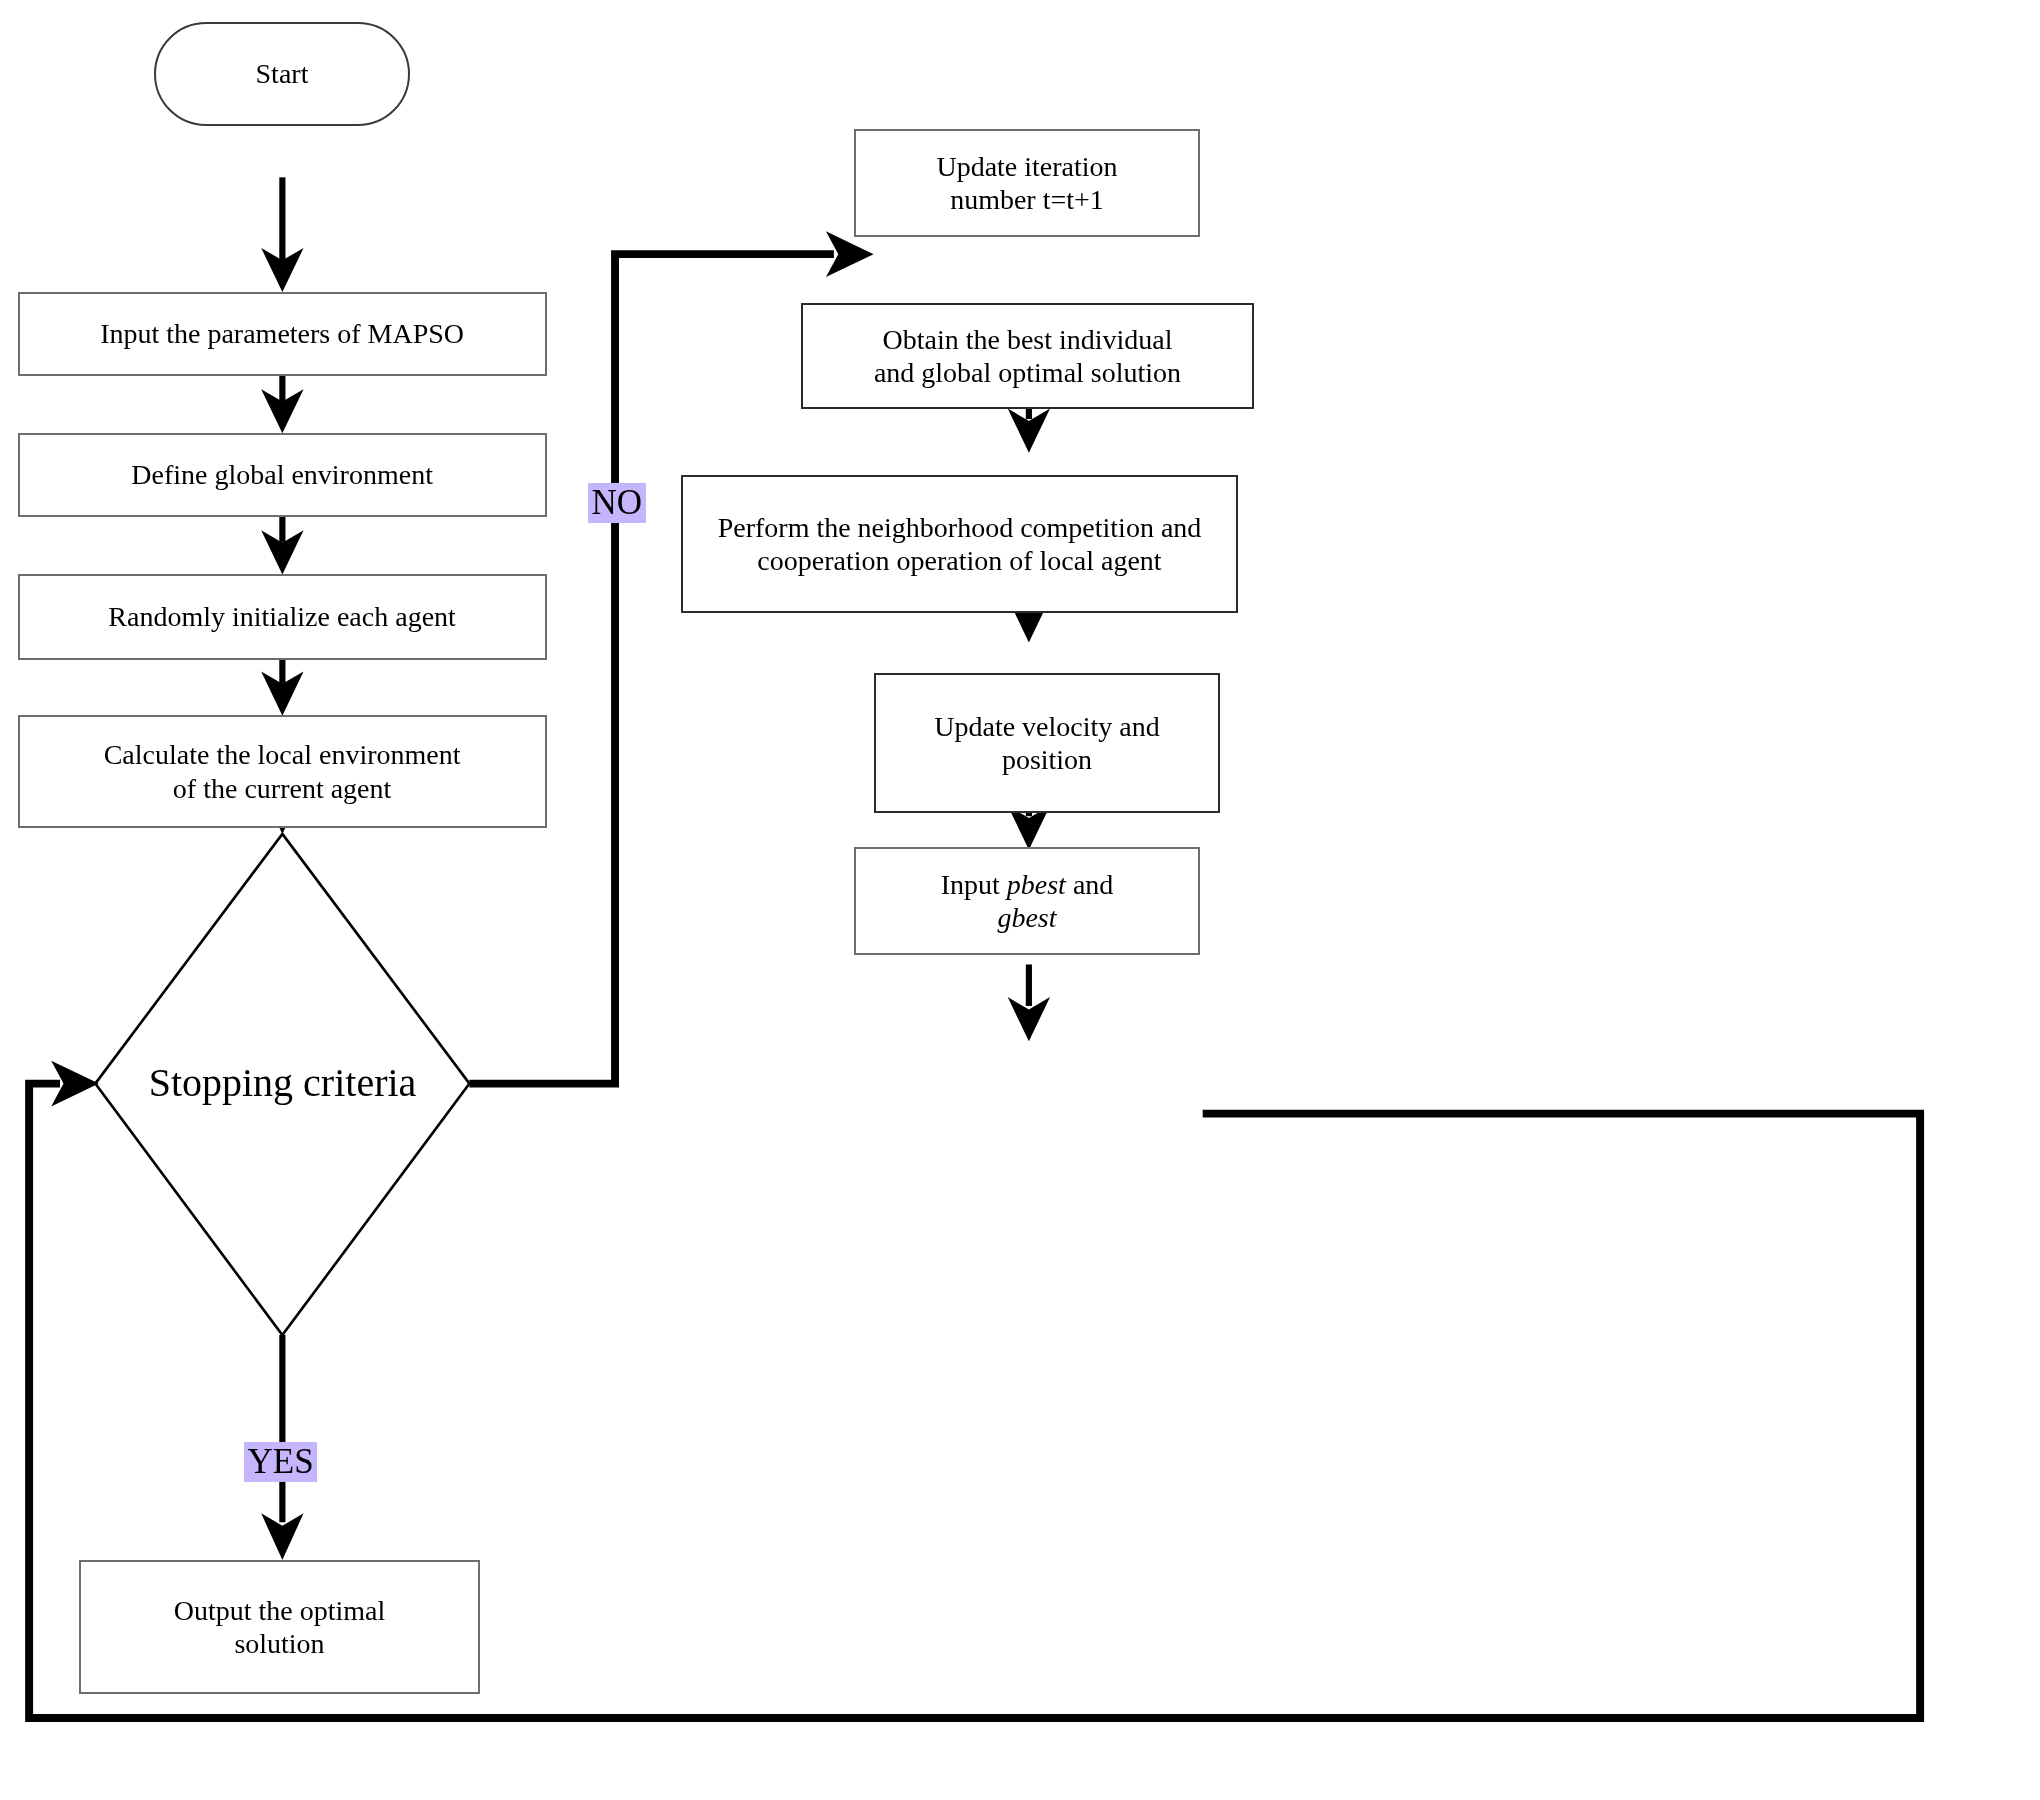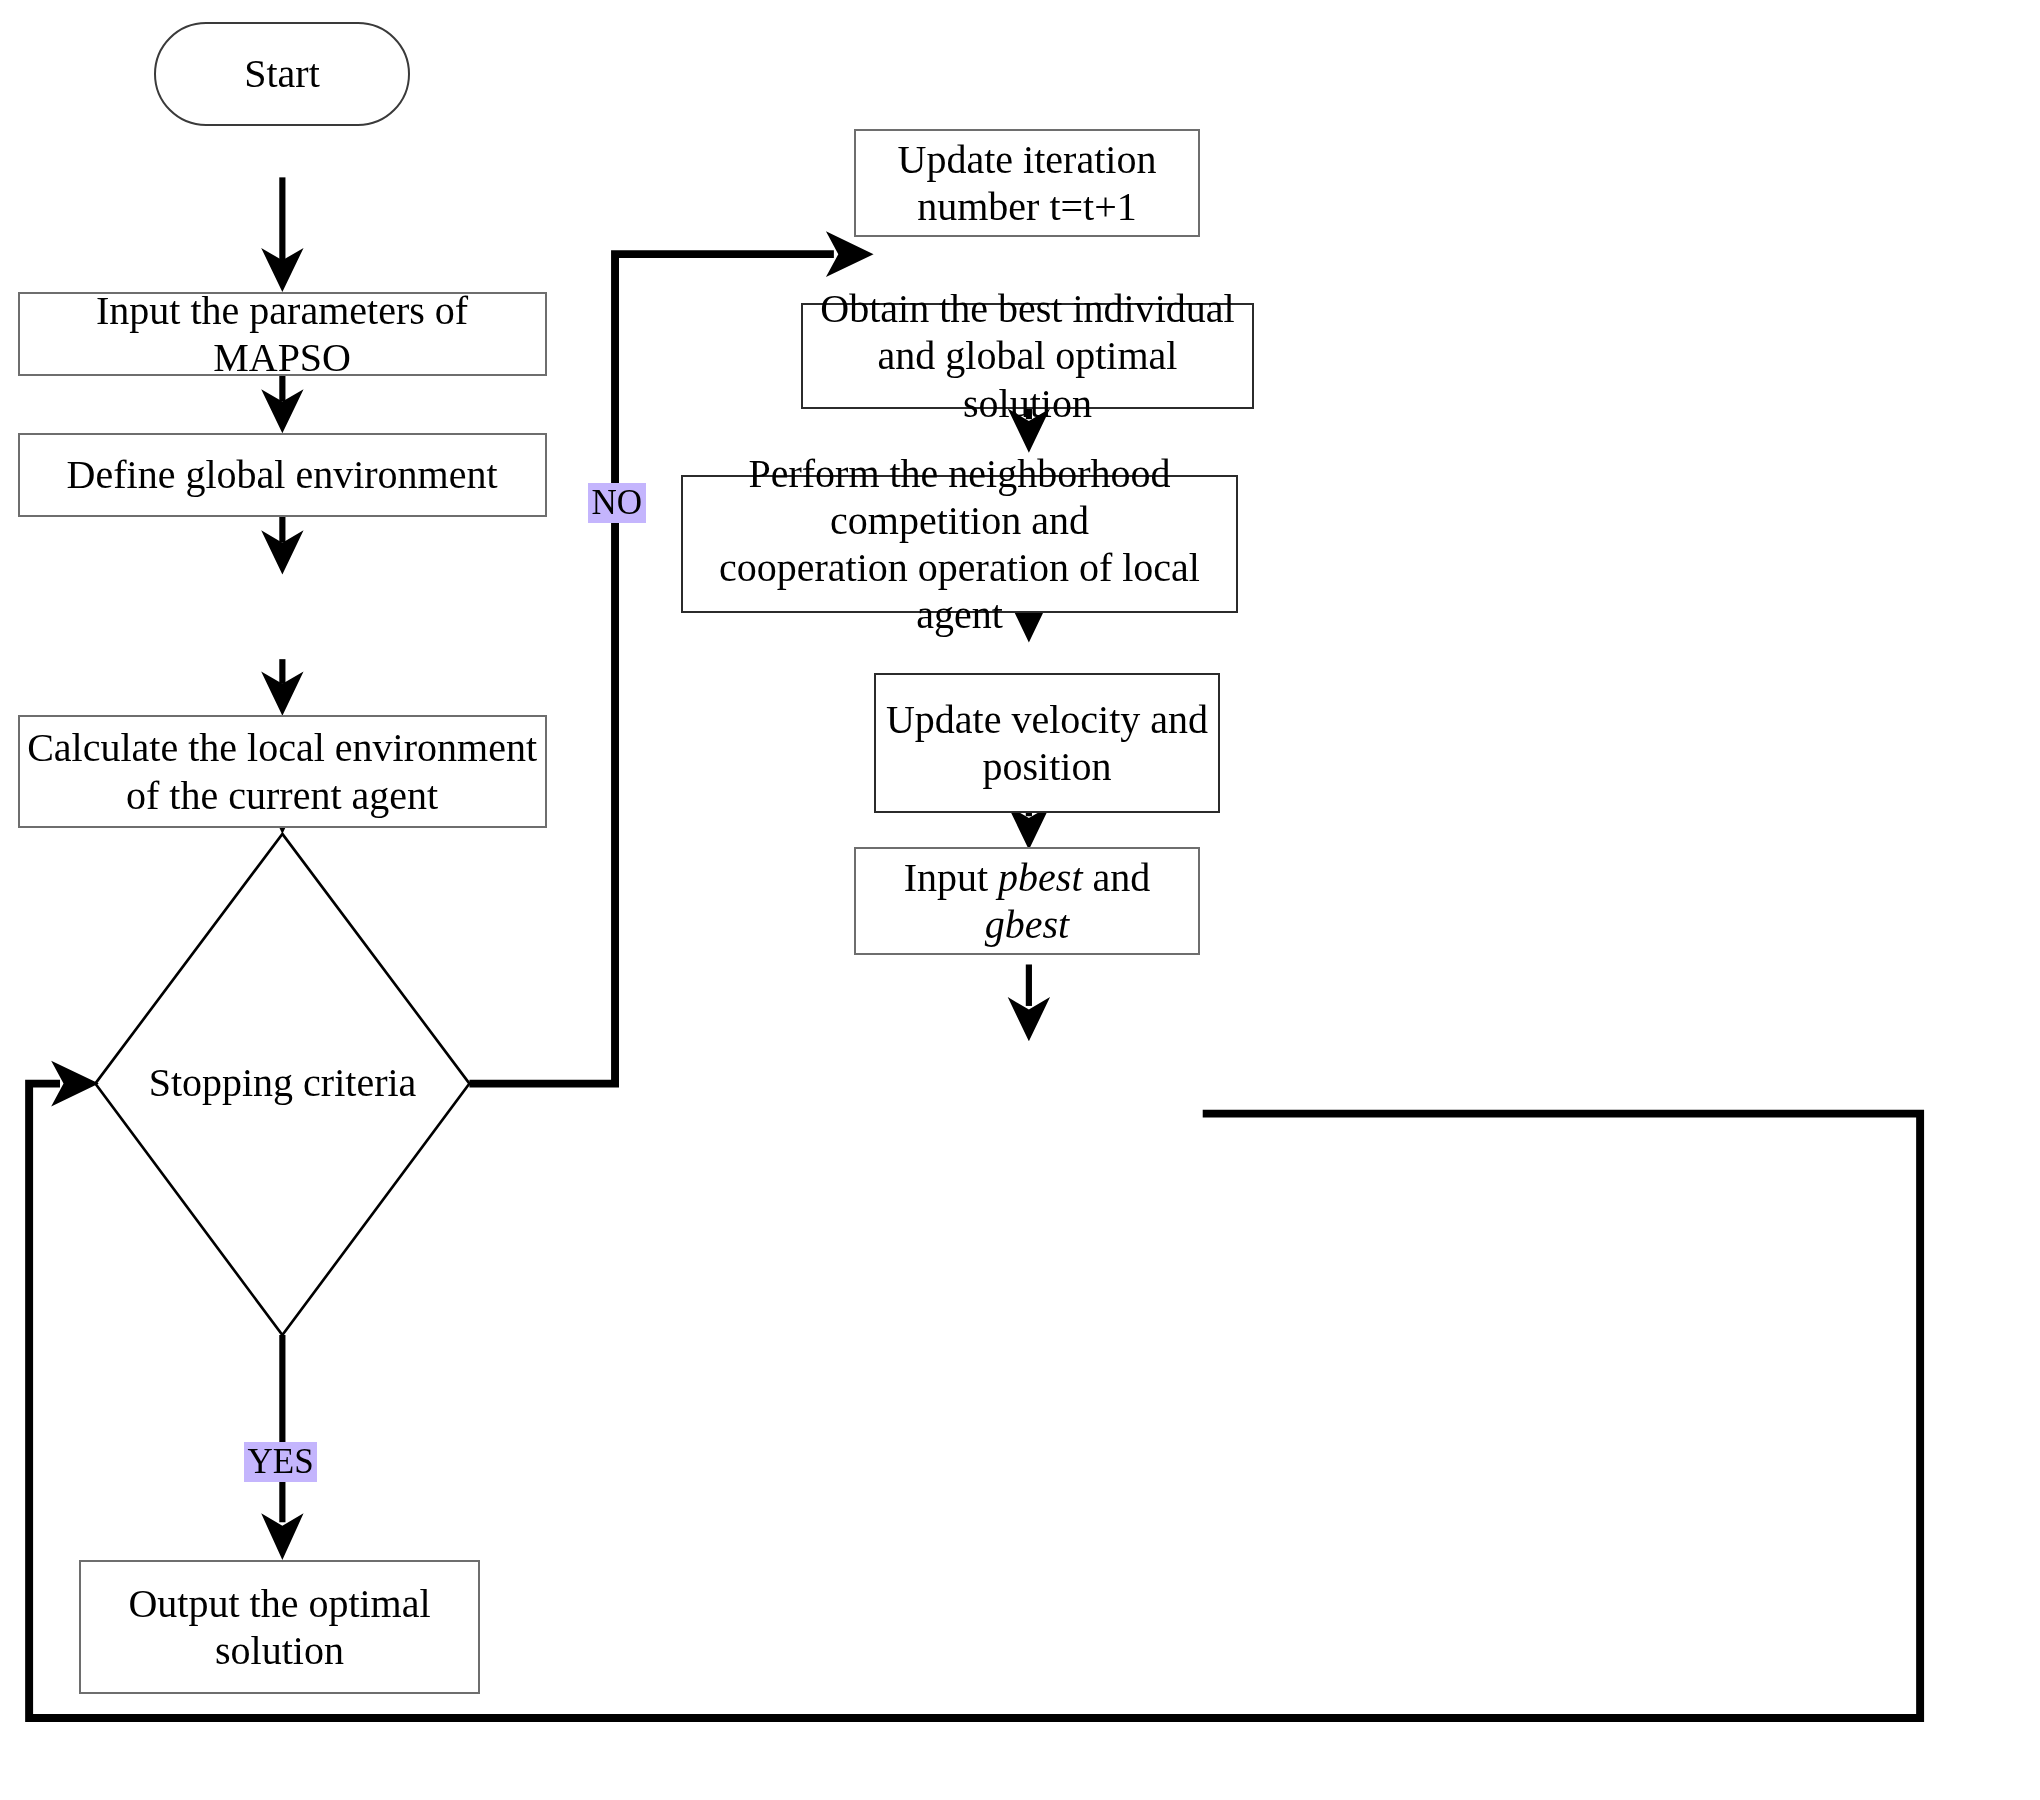--- a/index.html
+++ b/index.html
@@ -14,21 +14,21 @@
   svg.layer{position:absolute;left:0;top:0;width:2041px;height:1801px;}
   .node{
     position:absolute;
     display:flex;
     align-items:center;
     justify-content:center;
     text-align:center;
     box-sizing:border-box;
     background:#ffffff;
     color:#000000;
-    font-size:40px;
+    font-size:28px;
     line-height:1.18;
     letter-spacing:0px;
     padding:1.8px 7px;
   }
   .proc{border:2.6px solid #6e6e6e;}
   .proc.dark{border:2.6px solid #2b2b2b;}
   .term{border:2.6px solid #3a3a3a;border-radius:881px;}
   .diamond-label{
     position:absolute;
     font-size:40px;
@@ -131,20 +131,23 @@
   </div>
 
   <div class="node proc" style="left:17.6px;top:292px;width:529px;height:84px;">
     <span>Input the parameters of MAPSO</span>
   </div>
 
   <div class="node proc" style="left:17.6px;top:433px;width:529px;height:84px;">
     <span>Define global environment</span>
   </div>
 
+  <div class="node proc" style="left:17.6px;top:574px;width:529px;height:86px;">
+    <span>Randomly initialize each agent</span>
+  </div>
 
   <div class="node proc" style="left:17.6px;top:715px;width:529px;height:113px;flex-direction:column;">
     <span>Calculate the local environment</span>
     <span>of the current agent</span>
   </div>
 
   <div class="diamond-label" style="left:106px;top:1059px;width:353px;text-align:center;">
     <span>Stopping criteria</span>
   </div>
 

